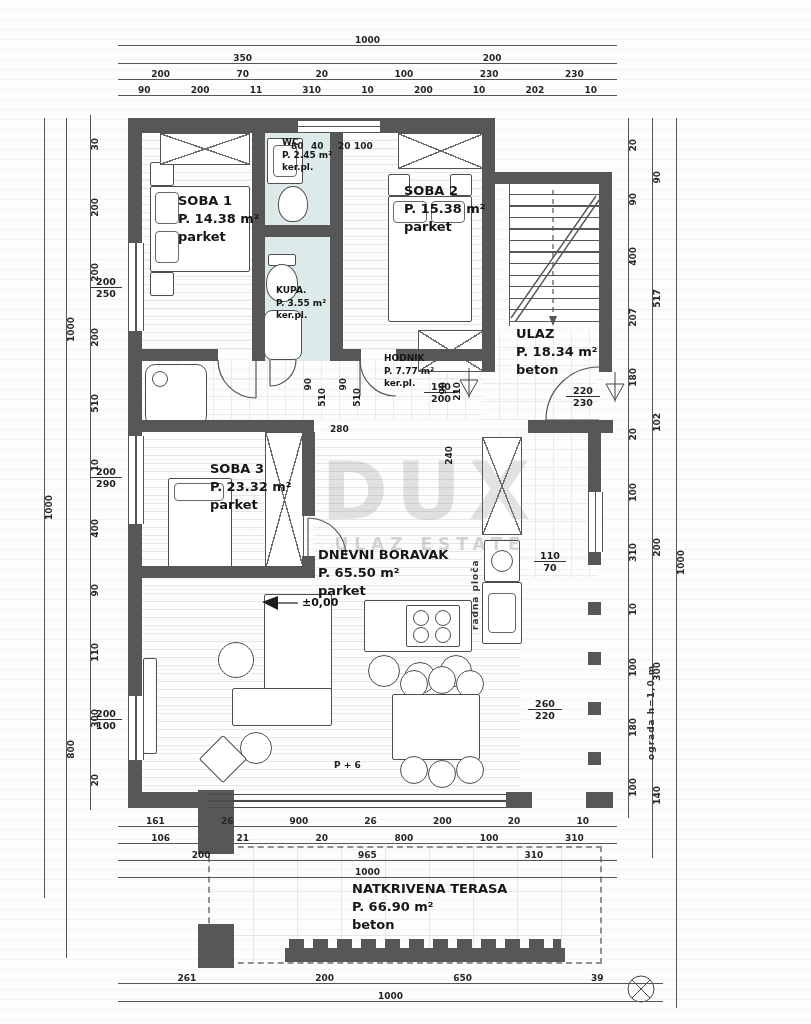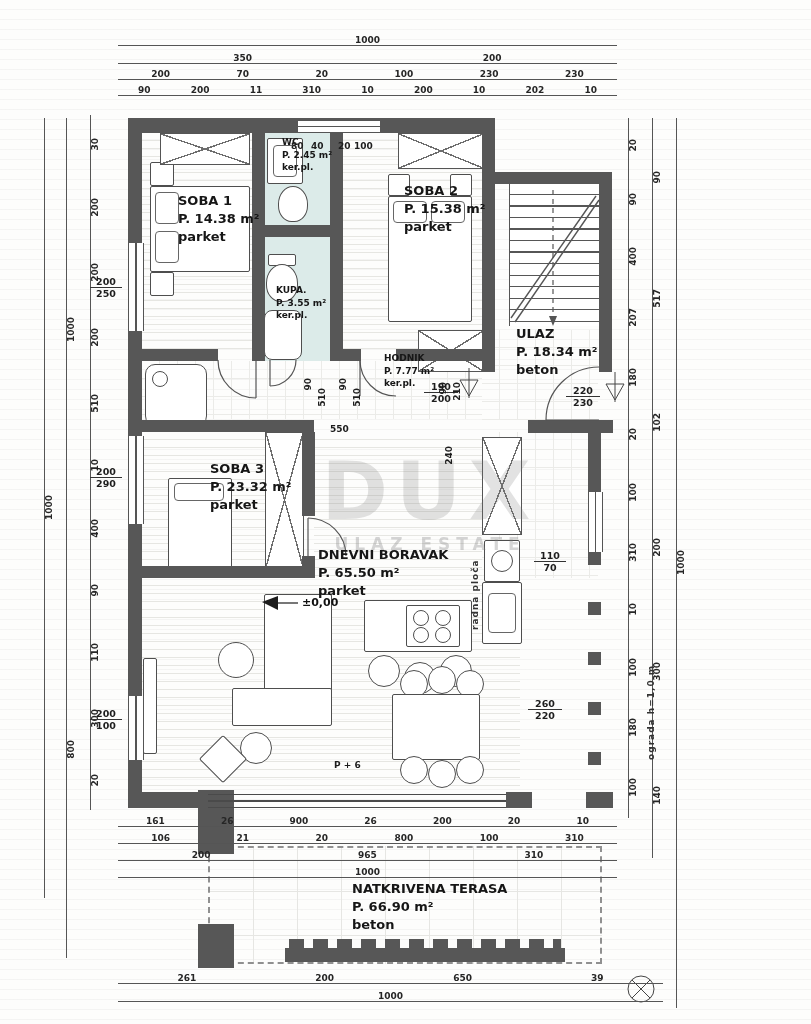--- a/index.html
+++ b/index.html
@@ -275,21 +275,21 @@
   </div>
   <div class="frac" style="left:528px;top:698px;width:34px">
     <span>260</span>
     <span class="b">220</span>
   </div>
 
   <span class="sdim rot" style="left:303px;top:378px">90</span>
   <span class="sdim rot" style="left:317px;top:388px">510</span>
   <span class="sdim rot" style="left:338px;top:378px">90</span>
   <span class="sdim rot" style="left:352px;top:388px">510</span>
-  <span class="sdim" style="left:330px;top:424px">550</span>
+  <span class="sdim" style="left:330px;top:424px">280</span>
   <span class="sdim rot" style="left:438px;top:382px">90</span>
   <span class="sdim rot" style="left:452px;top:382px">210</span>
   <span class="sdim rot" style="left:444px;top:446px">240</span>
   <span class="sdim" style="left:291px;top:141px">80</span>
   <span class="sdim" style="left:311px;top:141px">40</span>
   <span class="sdim" style="left:338px;top:141px">20</span>
   <span class="sdim" style="left:354px;top:141px">100</span>
 
   <span class="note-rot" style="left:646px;top:600px;height:160px">ograda h=1,0 m</span>
   <span class="note-rot" style="left:470px;top:540px;height:90px">radna ploča</span>

